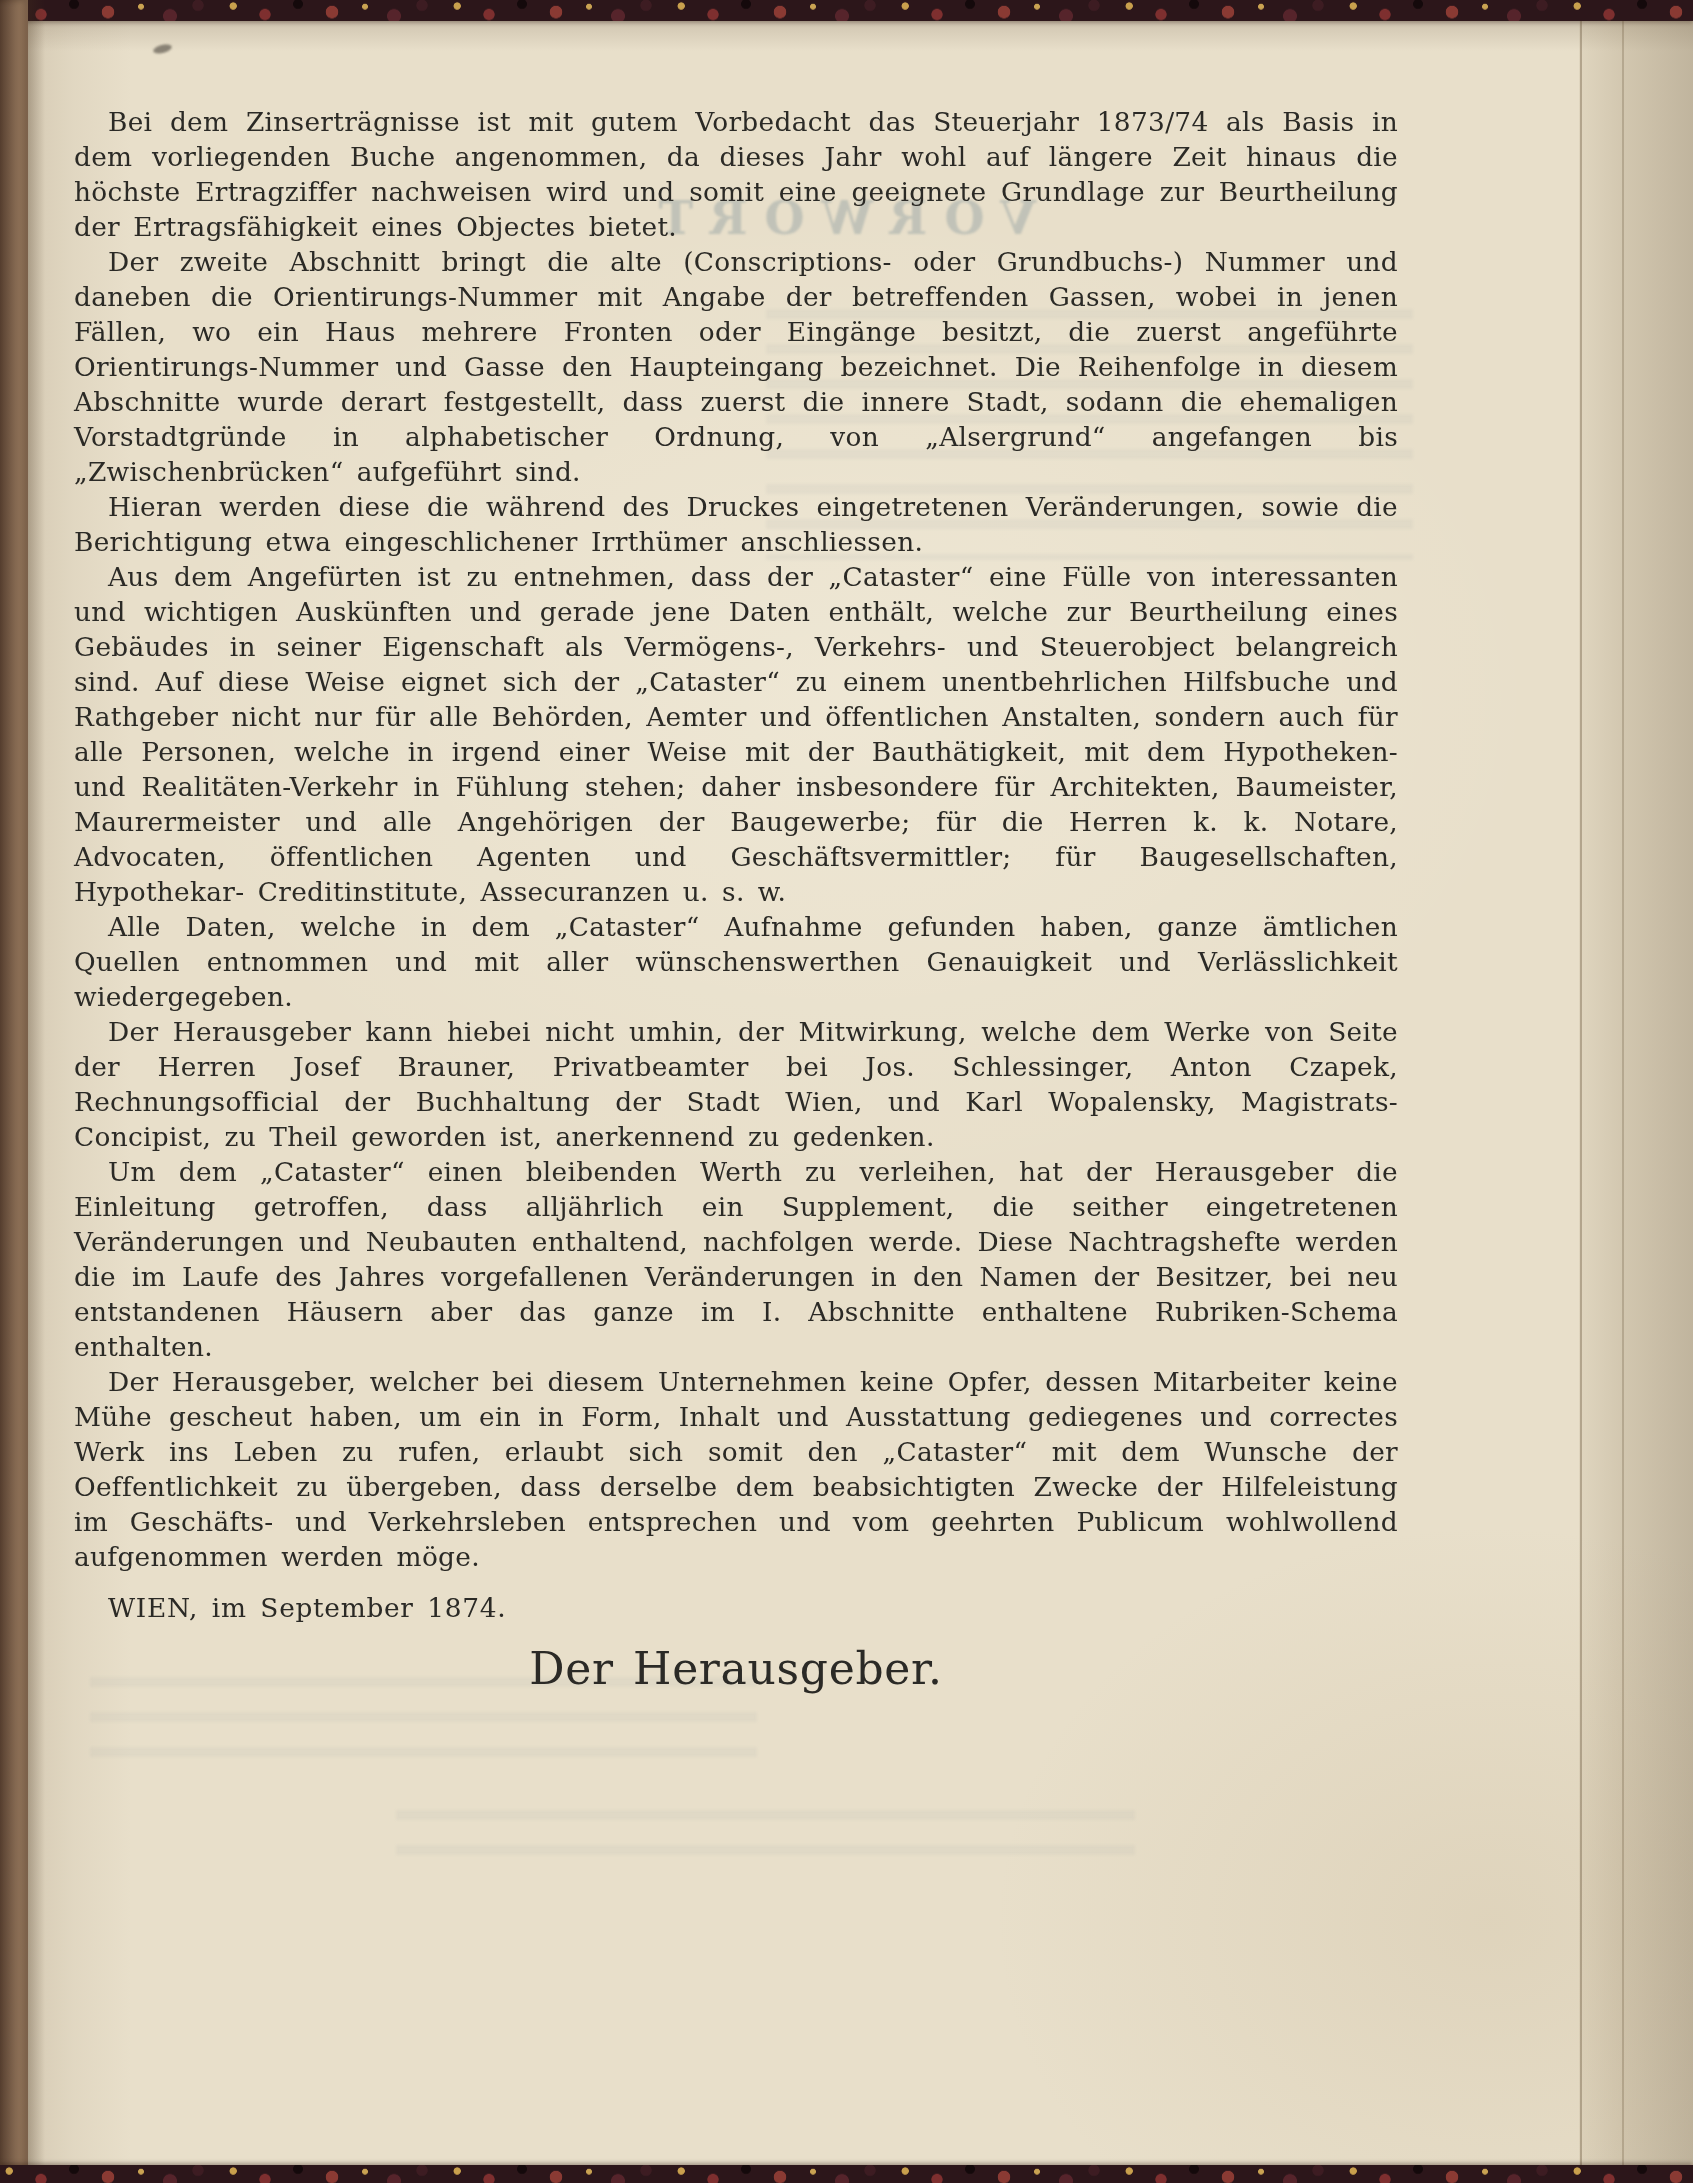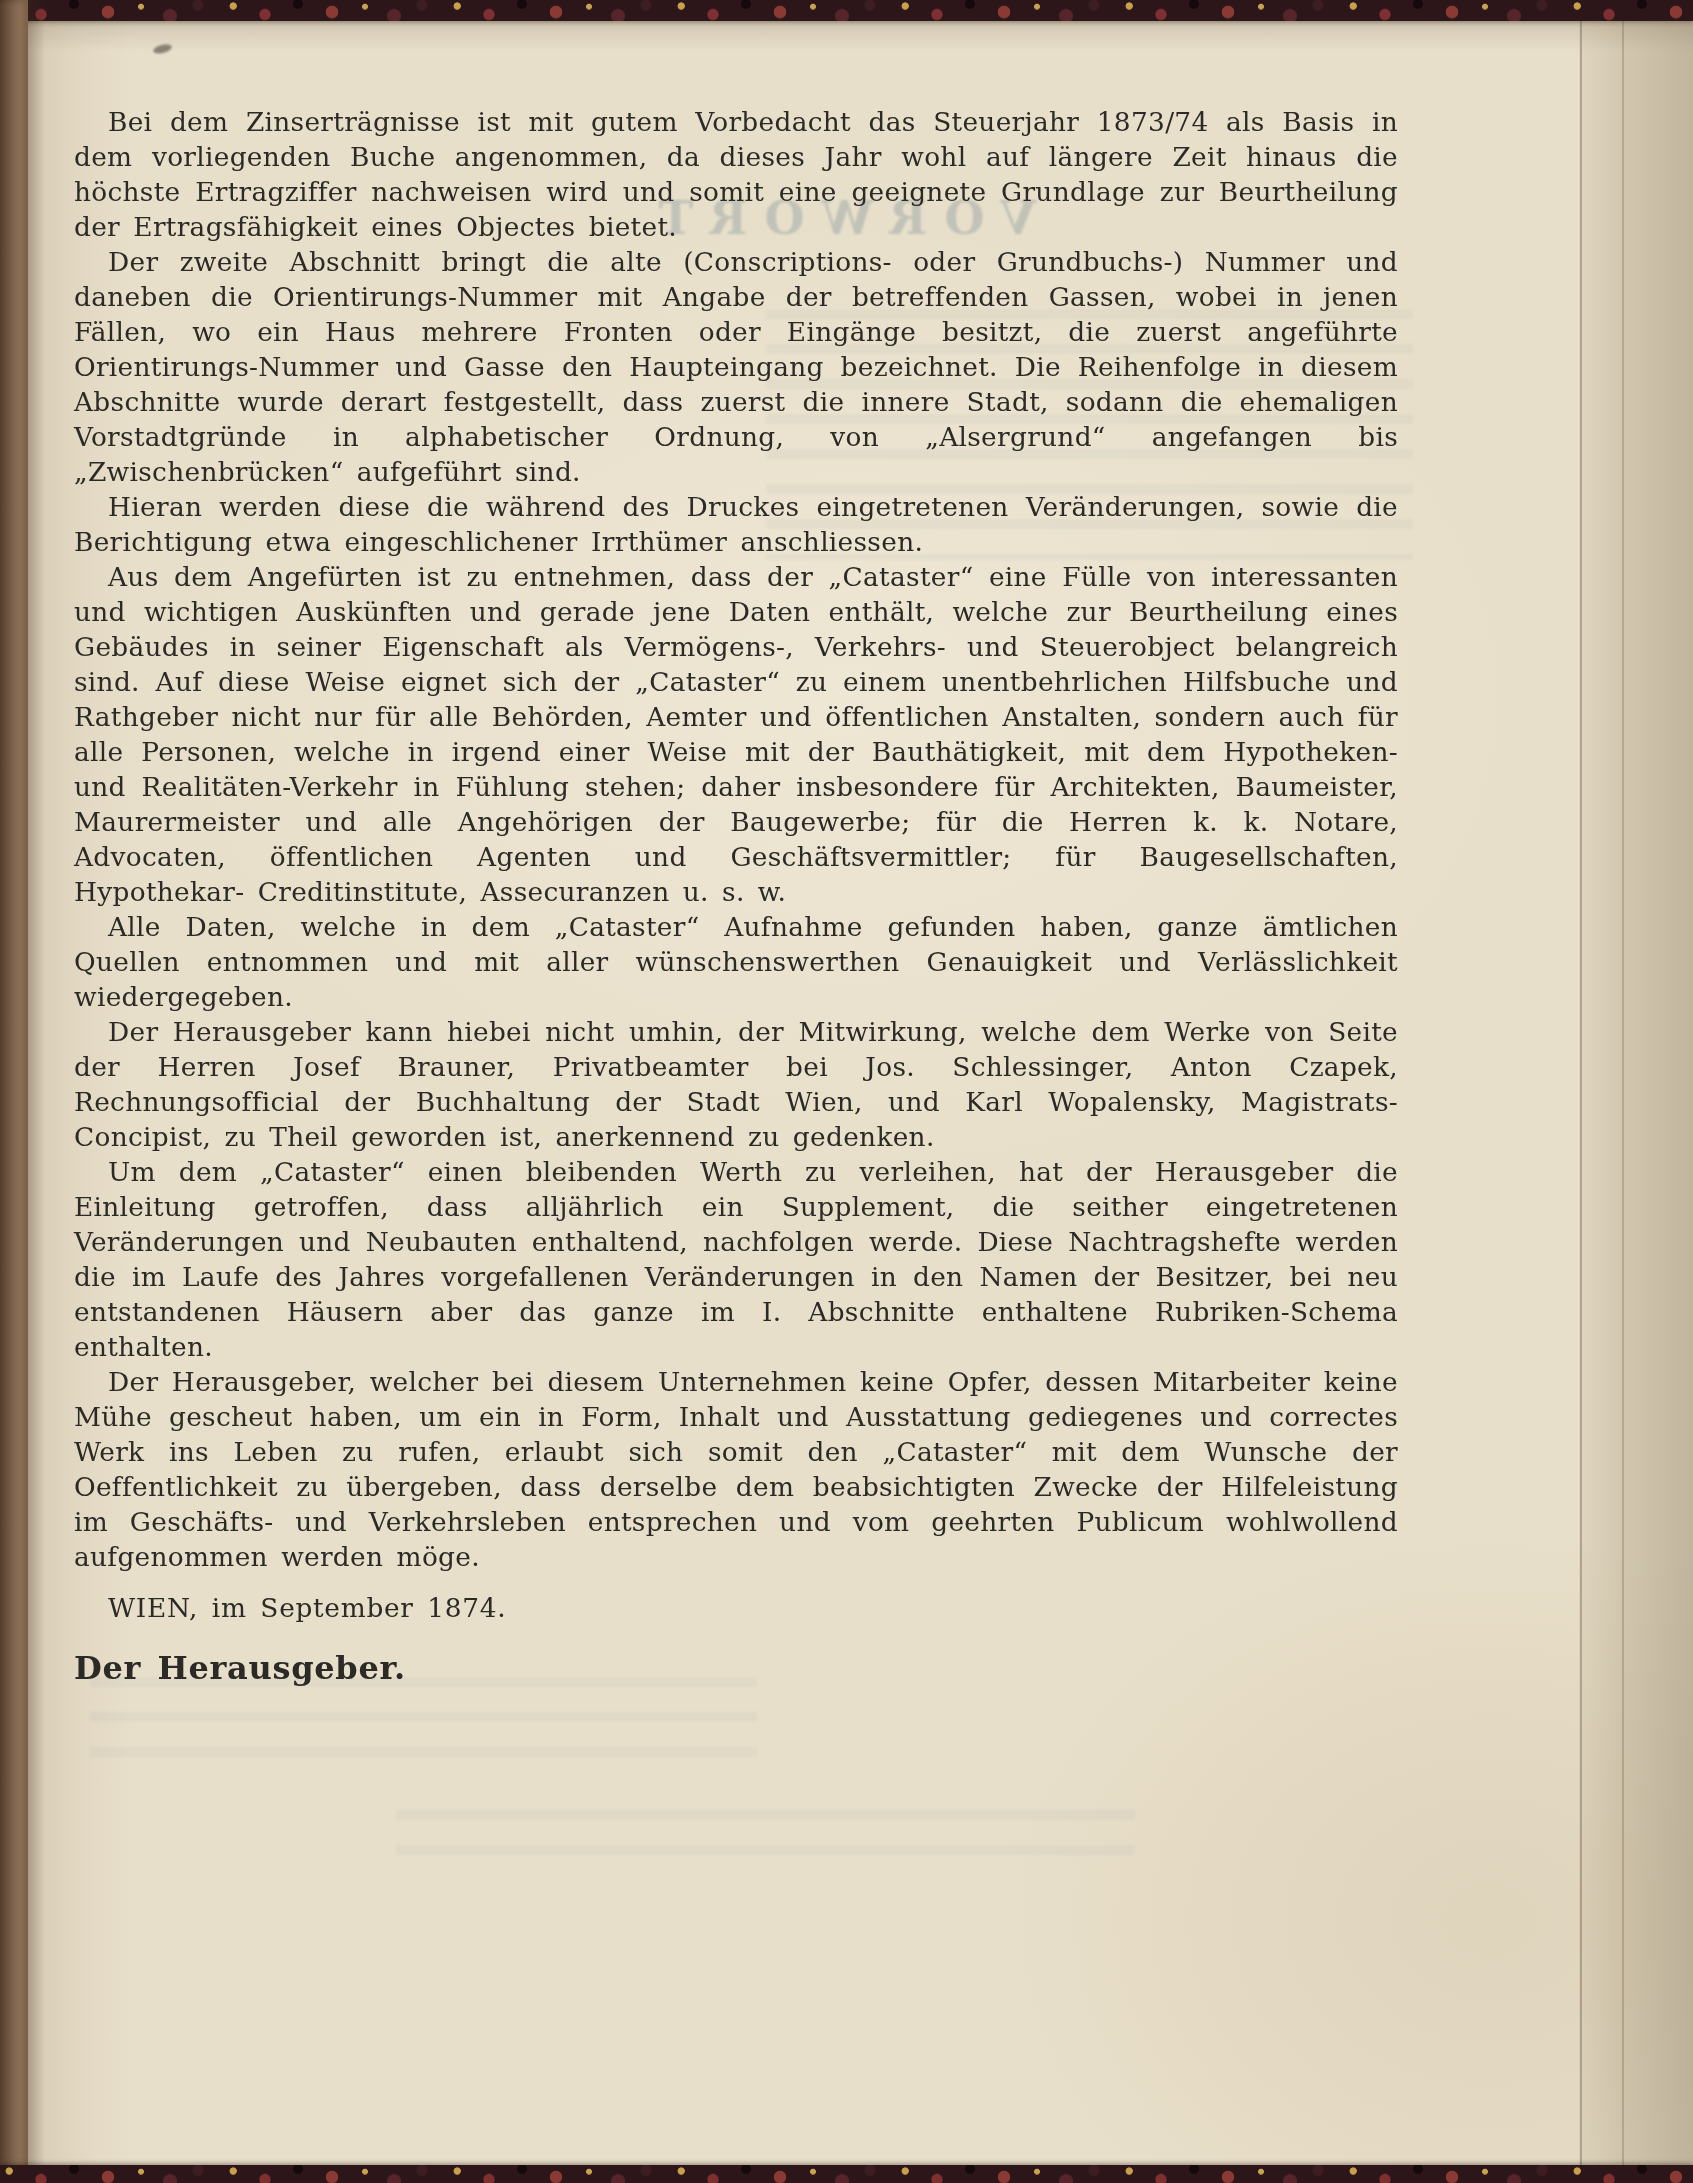--- a/index.html
+++ b/index.html
@@ -54,22 +54,22 @@
     position:absolute;left:74px;top:75px;width:1324px;
     color:#2b2a26;
     font-size:26.4px;line-height:35px;
     text-align:justify;
     letter-spacing:0.3px;word-spacing:4.6px;margin-top:29px;
   }
   .textblock p{margin:0;text-indent:34px;}
   .dateline{margin-top:16px !important;letter-spacing:0.7px;}
   .signature{
     margin-top:26.4px !important;
-    text-align:left;text-indent:0 !important;
-    font-size:32px;font-weight:bold;letter-spacing:0.7px;
+    text-align:center;text-indent:0 !important;
+    font-size:44px;font-weight:normal;letter-spacing:0.7px;
   }
   
   .ghost-title{
     position:absolute;left:621px;top:191px;width:436px;
     text-align:center;font-size:46px;font-weight:bold;letter-spacing:17px;
     color:rgba(104,130,142,0.30);
     transform:scaleX(-1);
     filter:blur(0.9px);
     pointer-events:none;
   }

